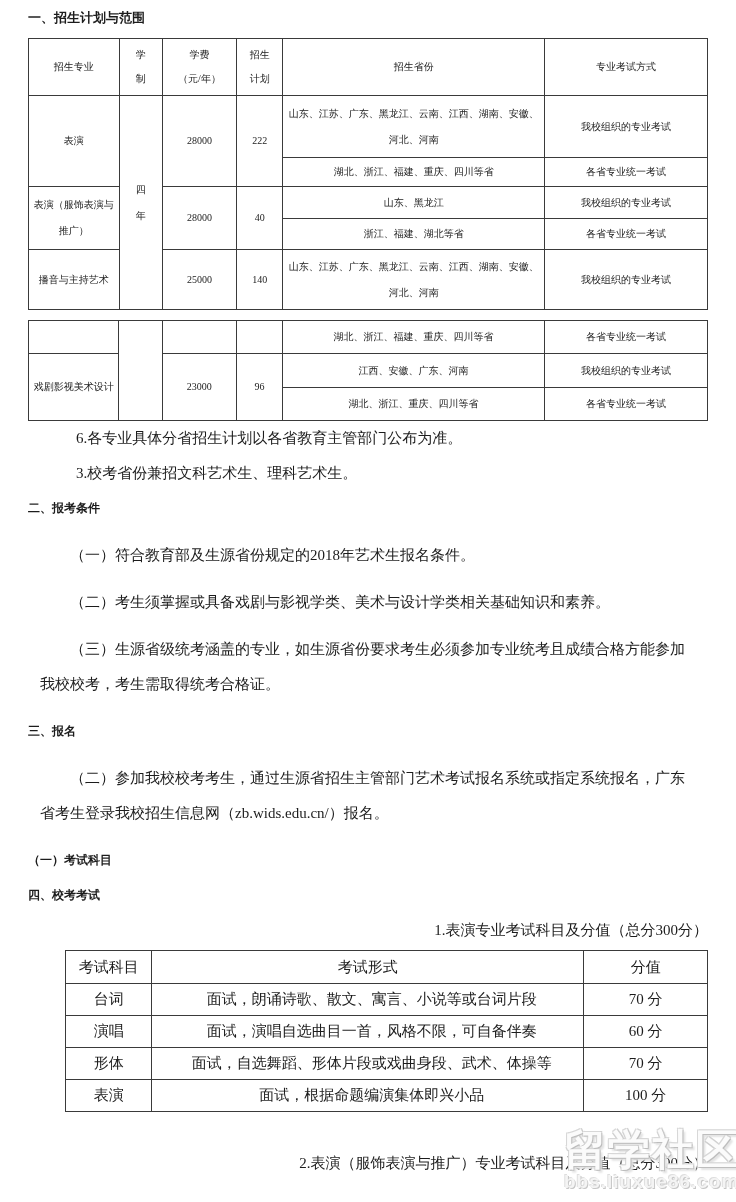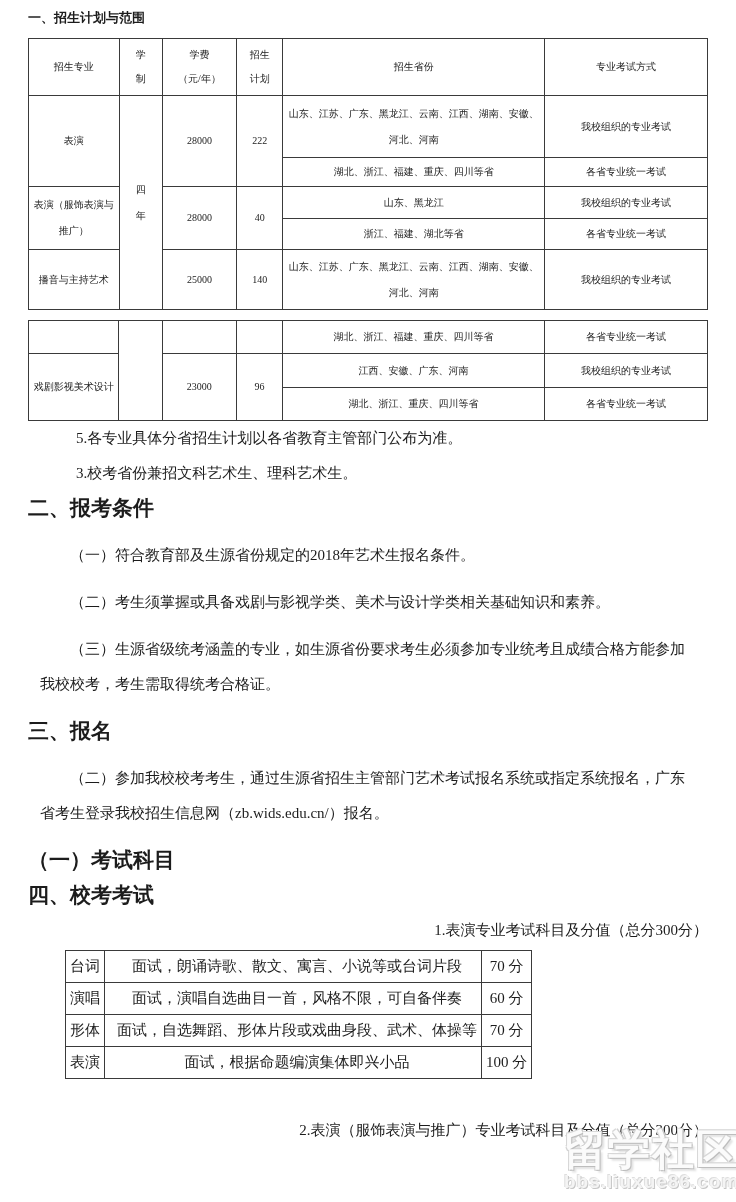--- a/index.html
+++ b/index.html
@@ -4,21 +4,21 @@
 <style>
   html,body{margin:0;padding:0;}
   body{
     width:736px;height:1202px;position:relative;overflow:hidden;
     background:#ffffff;color:#1c1c1c;
     font-family:"Liberation Serif","DejaVu Serif",serif;
     font-size:15px;
   }
   .content{padding:6px 28px 0 28px;}
   .h1{font-weight:bold;font-size:13px;line-height:24px;margin-bottom:8px;}
-  .h2{font-weight:bold;font-size:21px;line-height:35px;}
+  .h2{font-weight:bold;font-size:12px;line-height:35px;}
   .para{line-height:35px;text-indent:2em;margin:12px;}
   .note-first{line-height:35px;margin-top:14px;}
   .note-first b{font-weight:bold;}
   .note-item{line-height:35px;margin-left:48px;}
   .sub-item{line-height:35px;text-align:right;}
 
   table{border-collapse:collapse;table-layout:fixed;}
   .plan-table{font-size:10px;}
   .plan-table th,.plan-table td{
     border:1px solid #3a3a3a;text-align:center;vertical-align:middle;
@@ -126,38 +126,43 @@
       <td class="prov">江西、安徽、广东、河南</td>
       <td>我校组织的专业考试</td>
     </tr>
     <tr style="height:33px">
       <td class="prov">湖北、浙江、重庆、四川等省</td>
       <td>各省专业统一考试</td>
     </tr>
   </tbody>
     </table>
 
-  <div class="note-item">5.各专业具体分省招生计划以各省教育主管部门公布为准。</div>
+  <div class="note-item">6.各专业具体分省招生计划以各省教育主管部门公布为准。</div>
   <div class="note-item">3.校考省份兼招文科艺术生、理科艺术生。</div>
 
   <div class="h2">二、报考条件</div>
   <p class="para">（一）符合教育部及生源省份规定的2018年艺术生报名条件。</p>
   <p class="para">（二）考生须掌握或具备戏剧与影视学类、美术与设计学类相关基础知识和素养。</p>
   <p class="para">（三）生源省级统考涵盖的专业，如生源省份要求考生必须参加专业统考且成绩合格方能参加我校校考，考生需取得统考合格证。</p>
 
   <div class="h2">三、报名</div>
   <p class="para">（二）参加我校校考考生，通过生源省招生主管部门艺术考试报名系统或指定系统报名，广东省考生登录我校招生信息网（zb.wids.edu.cn/）报名。</p>
 
   <div class="h2">（一）考试科目</div>
   <div class="h2">四、校考考试</div>
   <div class="sub-item">1.表演专业考试科目及分值（总分300分）</div>
 
   <div class="exam-wrap">
     <table class="exam-table">
       <tbody>
+          <tr style="height:33px">
+        <th style="width:81px">考试科目</th>
+        <th style="width:446px">考试形式</th>
+        <th style="width:120px">分值</th>
+      </tr>
       <tr style="height:32px">
         <td>台词</td>
         <td class="form-cell">面试，朗诵诗歌、散文、寓言、小说等或台词片段</td>
         <td>70 分</td>
       </tr>
       <tr style="height:32px">
         <td>演唱</td>
         <td class="form-cell">面试，演唱自选曲目一首，风格不限，可自备伴奏</td>
         <td>60 分</td>
       </tr>

